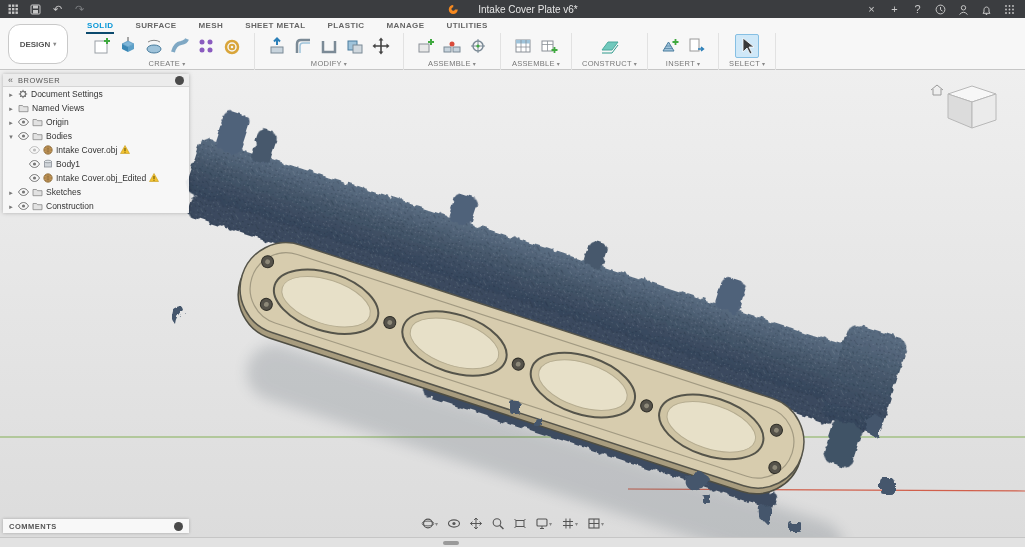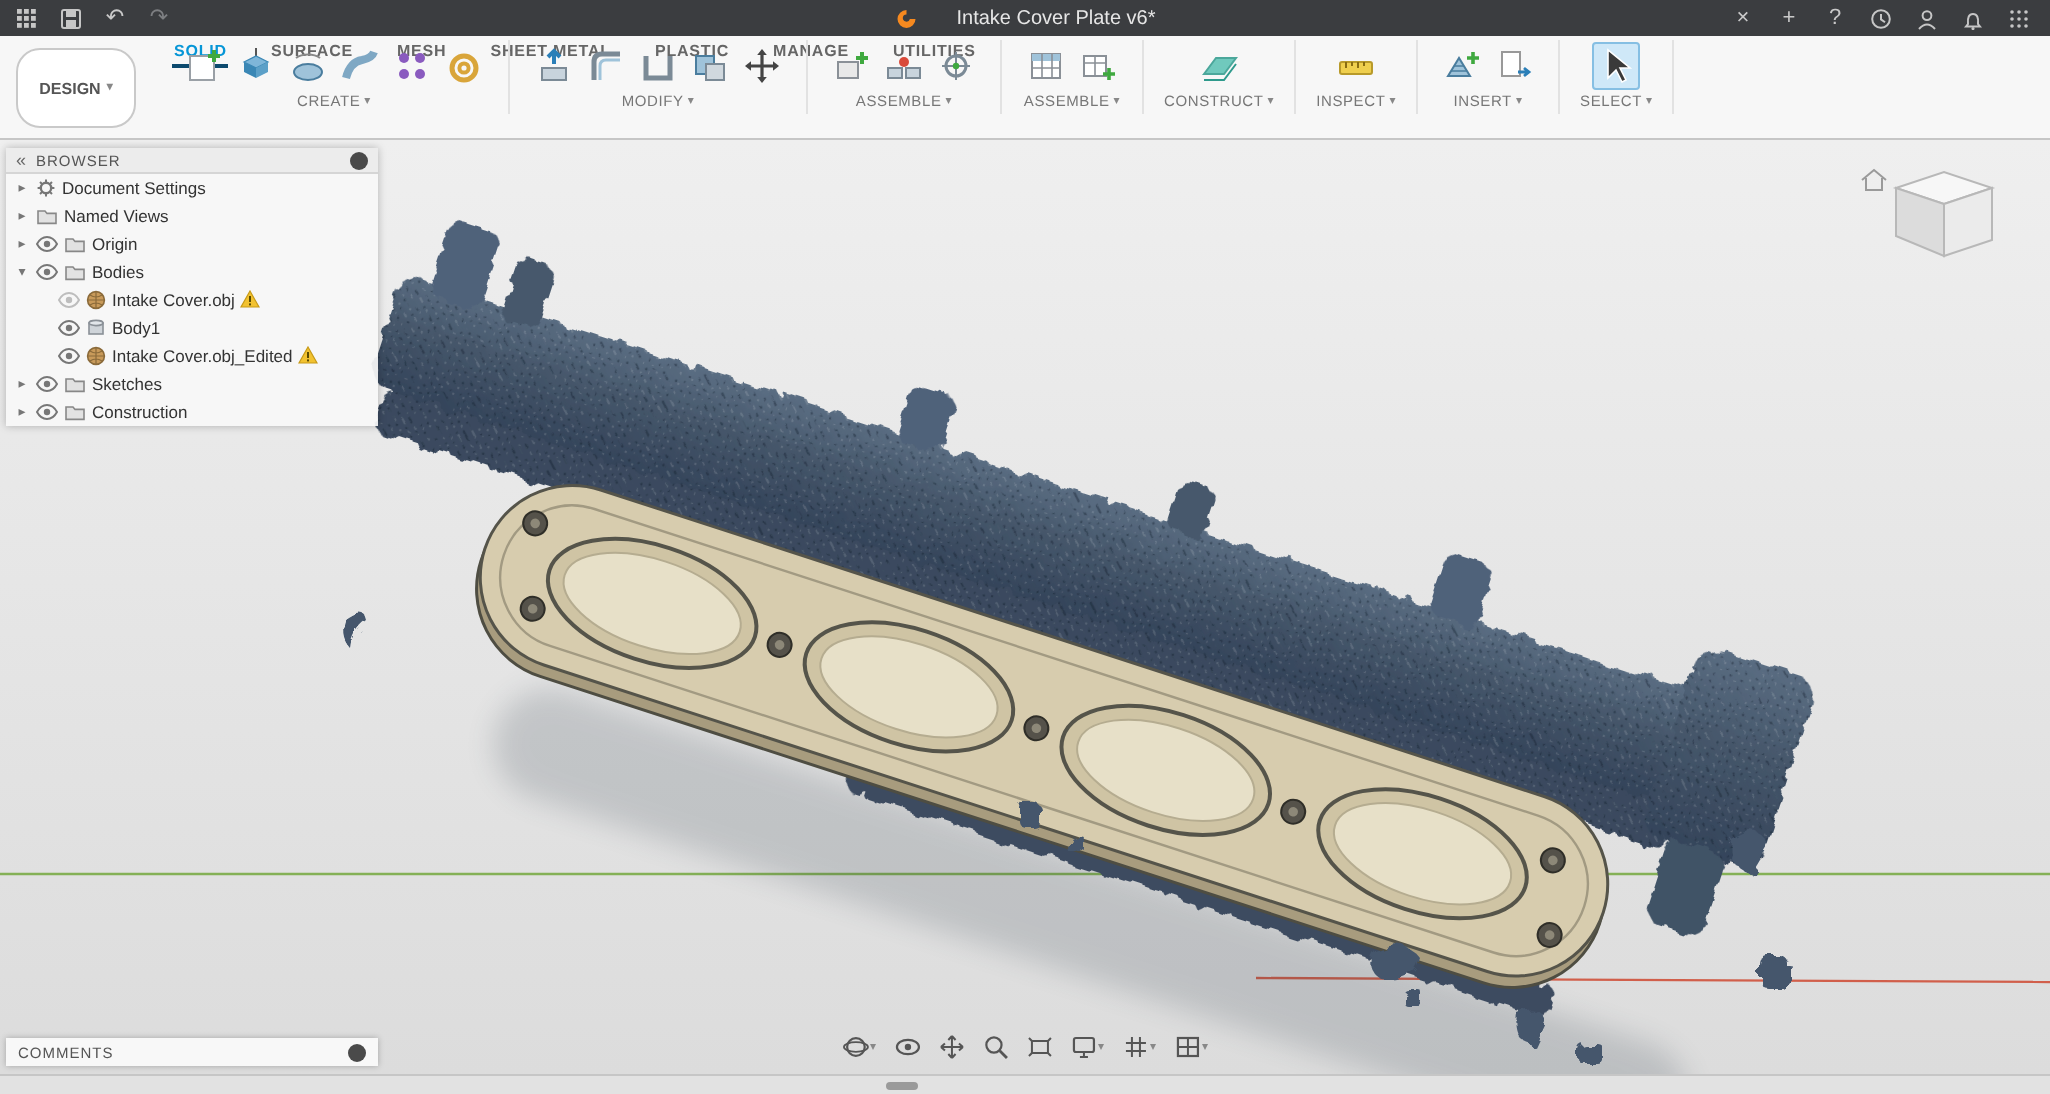--- a/index.html
+++ b/index.html
@@ -14,21 +14,21 @@
   .tbi{width:13px;height:13px;display:flex;align-items:center;justify-content:center;cursor:pointer}
   .glyph{font-size:11px;line-height:1;color:#c9c9c9}
   .glyph.dim{color:#7d7f82}
 
   
   .toolbar{position:absolute;top:18px;left:0;right:0;height:52px;background:#f7f7f7;border-bottom:1px solid #c6c6c6;z-index:25}
   .design-btn{position:absolute;left:8px;top:6px;width:60px;height:40px;background:#fff;border:1px solid #c9c9c9;border-radius:12px;font-size:8px;font-weight:bold;color:#555;display:flex;align-items:center;justify-content:center;gap:3px;cursor:pointer}
   .tabs{position:absolute;left:86px;top:1px;display:flex;gap:20px;height:15px;align-items:center}
   .tab{font-size:8px;font-weight:bold;color:#666;letter-spacing:.4px;cursor:pointer;padding:2px 1px;border-bottom:2px solid transparent}
   .tab.active{color:#0696d7;border-bottom:2px solid #0c4a6e}
-  .groups{position:absolute;left:80px;top:2px;display:flex;height:37px}
+  .groups{position:absolute;left:80px;top:15px;display:flex;height:37px}
   .group{display:flex;flex-direction:column;align-items:center;justify-content:flex-start;padding:0 10px;border-right:1px solid #e2e2e2}
   .g-icons{display:flex;align-items:center;gap:2px;height:25px}
   .tbtn{border:1px solid transparent;background:transparent;padding:1px;border-radius:2px;cursor:pointer;display:flex;align-items:center;justify-content:center}
   .tbtn.hl{background:#cfe8f8;border:1px solid #86bfe3}
   .g-label{font-size:7.5px;color:#777;display:flex;align-items:center;gap:2px;margin-top:1px;cursor:pointer;letter-spacing:.3px}
   .caret{font-size:6px;color:#888;line-height:1}
 
   
   .viewport{position:absolute;top:70px;left:0;width:1025px;height:467px;background:linear-gradient(#efefef,#dcdcdc)}
   .scene{position:absolute;inset:0}
@@ -43,21 +43,21 @@
   .b-row .arrow{width:8px;font-size:7px;color:#777;text-align:center;line-height:1}
   .b-row.root{background:#1e8fd5;color:#fff;height:15px}
   .b-row.root .arrow{color:#fff}
   .b-row.child{padding-left:26px}
   .lbl{font-size:8.5px;line-height:1}
   .spacer{flex:1}
   .eye{display:flex;align-items:center;cursor:pointer}
 
   
   .comments{position:absolute;left:3px;top:519px;width:186px;height:14px;background:rgba(249,249,249,.95);box-shadow:0 0 3px rgba(0,0,0,.25);display:flex;align-items:center;padding:0 6px;gap:5px;z-index:10}
-  .c-title{font-size:7.5px;font-weight:normal;color:#555;letter-spacing:.5px;flex:1}
+  .c-title{font-size:7.5px;font-weight:bold;color:#555;letter-spacing:.5px;flex:1}
   .navbar{position:absolute;top:517px;left:50%;transform:translateX(-50%);display:flex;align-items:center;gap:9px;z-index:10}
   .nbtn{display:flex;align-items:center;gap:1px;cursor:pointer}
   .bottomstrip{position:absolute;top:537px;left:0;width:1025px;height:10px;background:#e2e2e2;border-top:1px solid #c6c6c6;z-index:20}
   .handle{position:absolute;left:443px;top:3px;width:16px;height:4px;background:#9a9a9a;border-radius:2px;cursor:pointer}
 </style>
 </head>
 <body>
 
 <div class="titlebar">
   <div class="tb-left">
@@ -313,34 +313,20 @@
               <path d="M2 17 h10 l6 -8" fill="none" stroke="#2e9a8c"></path>
             </svg>
           </button>
       </div>
       <div class="g-label">
           <span>CONSTRUCT</span>
           <span class="caret">▾</span>
         </div>
     </div>
 
-    <div class="group">
-      <div class="g-icons">
-        <button class="tbtn">
-            <svg width="20" height="20">
-              <rect x="2" y="8" width="16" height="6" rx="1" fill="#efcf4e" stroke="#b89a2a"></rect>
-              <path d="M5 8 v3 M8 8 v2 M11 8 v3 M14 8 v2" stroke="#8a6d12" fill="none"></path>
-            </svg>
-          </button>
-      </div>
-      <div class="g-label">
-          <span>INSPECT</span>
-          <span class="caret">▾</span>
-        </div>
-    </div>
 
     <div class="group">
       <div class="g-icons">
         <button class="tbtn">
             <svg width="20" height="20">
               <path d="M3 15 l5.5 -9 5.5 9 z" fill="#9fc3da" stroke="#4a7d9e"></path>
               <path d="M6 10 h5 M4.5 12.5 h8" stroke="#4a7d9e" stroke-width=".7" fill="none"></path>
               <path d="M15.5 3 v6 M12.5 6 h6" stroke="#3fa93f" stroke-width="1.8" fill="none"></path>
             </svg>
           </button>

